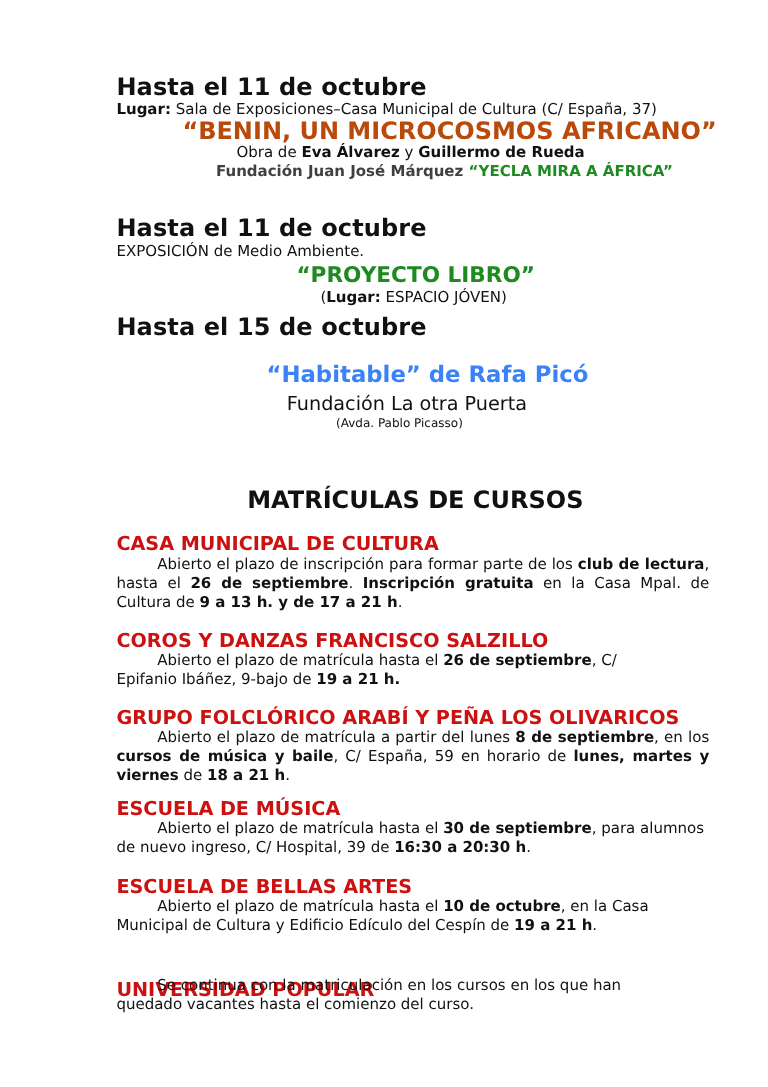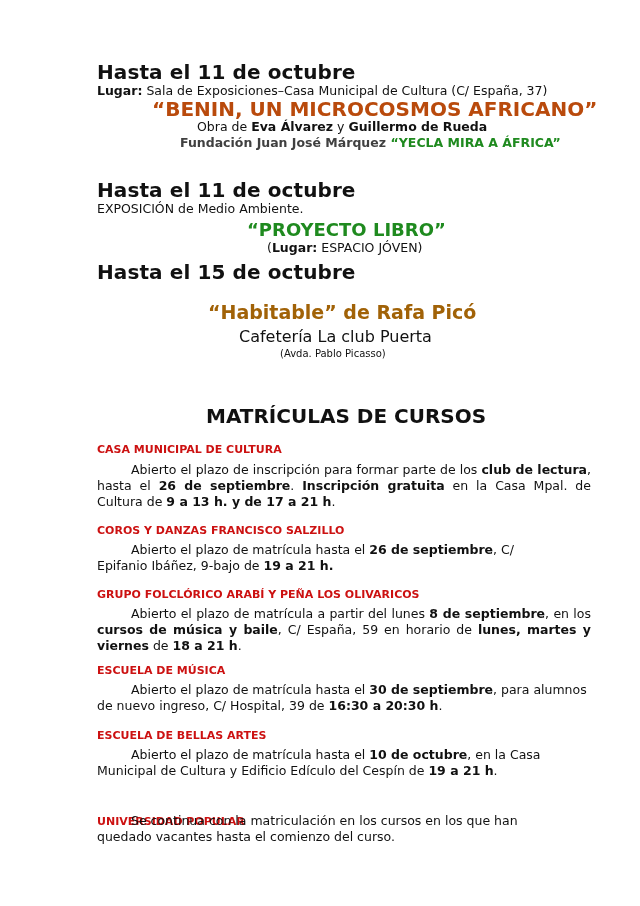--- a/index.html
+++ b/index.html
@@ -4,46 +4,46 @@
 <style>
   html, body { margin:0; padding:0; background:#ffffff; }
   body { width:640px; height:906px; position:relative; overflow:hidden;
          font-family:"DejaVu Sans", "Liberation Sans", sans-serif; color:#111; }
   .abs { position:absolute; white-space:nowrap; }
   .h-date { font-weight:bold; font-size:20px; color:#111; letter-spacing:0.1px; }
   .small { font-size:12.5px; }
   .b { font-weight:bold; }
   .title-orange { font-weight:bold; font-size:20px; color:#b94a0c; }
   .title-green { font-weight:bold; font-size:18px; color:#1f8a1f; }
-  .title-maroon { font-weight:bold; font-size:19px; color:#a16207; }
+  .title-maroon { font-weight:bold; font-size:19px; color:#3b82f6;margin-left:14px; }
   .navy { color:#404040; font-weight:bold; }
   .green { color:#1f8a1f; font-weight:bold;text-align:center; }
   .section-title { font-weight:bold; font-size:20px; color:#111; }
-  .course-title { font-weight:bold; font-size:11px; color:#cc1111; }
+  .course-title { font-weight:bold; font-size:16px; color:#cc1111; }
   .para { position:absolute; left:97px; width:494px; font-size:12.5px; line-height:16px;
           text-align:justify; white-space:normal; }
   .para .indent { display:inline-block; width:34px; }
 </style>
 </head>
 <body>
 
 <div class="abs h-date" style="left:97px; top:60px;">Hasta el 11 de octubre</div>
 <div class="abs small" style="left:97px; top:83px;"><span class="b">Lugar:</span><span> Sala de Exposiciones–Casa Municipal de Cultura (C/ España, 37)</span></div>
 <div class="abs title-orange" style="left:152px; top:97px;">“BENIN, UN MICROCOSMOS AFRICANO”</div>
 <div class="abs small" style="left:197px; top:119px;"><span>Obra de </span><span class="b">Eva Álvarez</span><span> y </span><span class="b">Guillermo de Rueda</span></div>
 <div class="abs small" style="left:180px; top:135px;"><span class="navy">Fundación Juan José Márquez </span><span class="green">“YECLA MIRA A ÁFRICA”</span></div>
 
 <div class="abs h-date" style="left:97px; top:178px;">Hasta el 11 de octubre</div>
 <div class="abs small" style="left:97px; top:201px;">EXPOSICIÓN de Medio Ambiente.</div>
 <div class="abs title-green" style="left:247px; top:219px;">“PROYECTO LIBRO”</div>
 <div class="abs small" style="left:267px; top:240px;"><span>(</span><span class="b">Lugar:</span><span> ESPACIO JÓVEN)</span></div>
 
 <div class="abs h-date" style="left:97px; top:260px;">Hasta el 15 de octubre</div>
 <div class="abs title-maroon" style="left:208px; top:301px;">“Habitable” de Rafa Picó</div>
-<div class="abs" style="left:239px; top:327px; font-size:16px;">Cafetería La club Puerta</div>
+<div class="abs" style="left:239px; top:327px; font-size:16px;">Fundación La otra Puerta</div>
 <div class="abs" style="left:280px; top:348px; font-size:10px;">(Avda. Pablo Picasso)</div>
 
 <div class="abs section-title" style="left:206px; top:404px;">MATRÍCULAS DE CURSOS</div>
 
 <div class="abs course-title" style="left:97px; top:443px;">CASA MUNICIPAL DE CULTURA</div>
 <div class="para" style="top:462px;"><span class="indent"></span><span>Abierto el plazo de inscripción para formar parte de los </span><b>club de lectura</b><span>, hasta el </span><b>26 de septiembre</b><span>. </span><b>Inscripción gratuita</b><span> en la Casa Mpal. de Cultura de </span><b>9 a 13 h. y de 17 a 21 h</b><span>.</span></div>
 
 <div class="abs course-title" style="left:97px; top:524px;">COROS Y DANZAS FRANCISCO SALZILLO</div>
 <div class="para" style="top:542px; width:460px; text-align:left;"><span class="indent"></span><span>Abierto el plazo de matrícula hasta el </span><b>26 de septiembre</b><span>, C/ Epifanio Ibáñez, 9-bajo de </span><b>19 a 21 h.</b></div>
 

